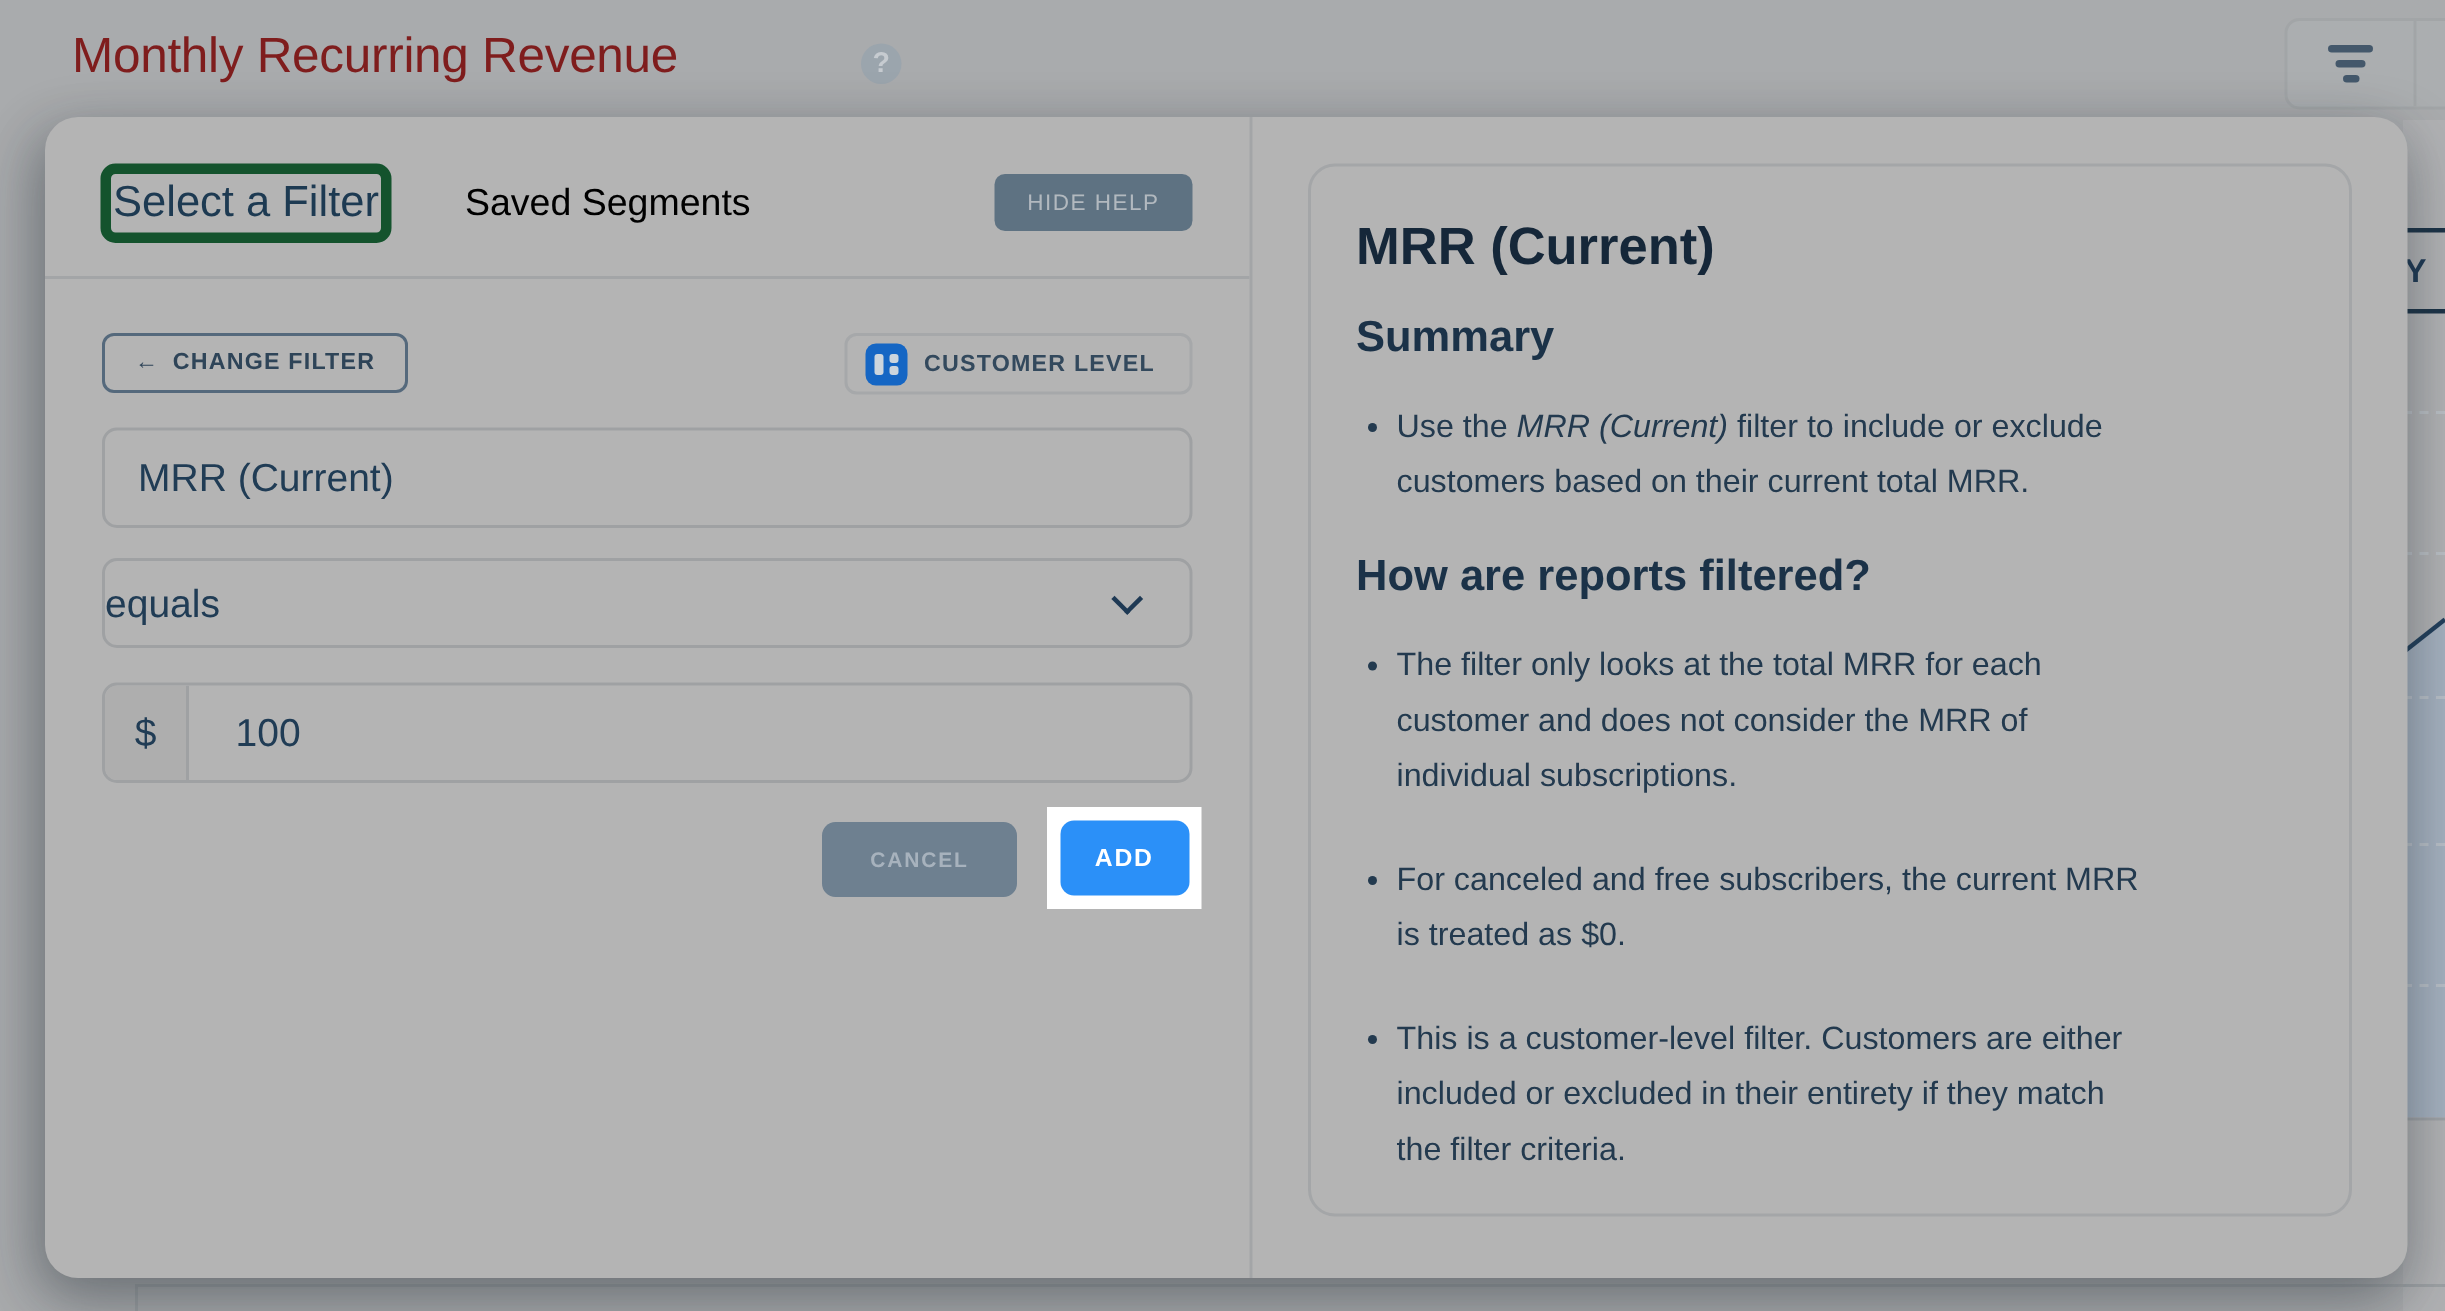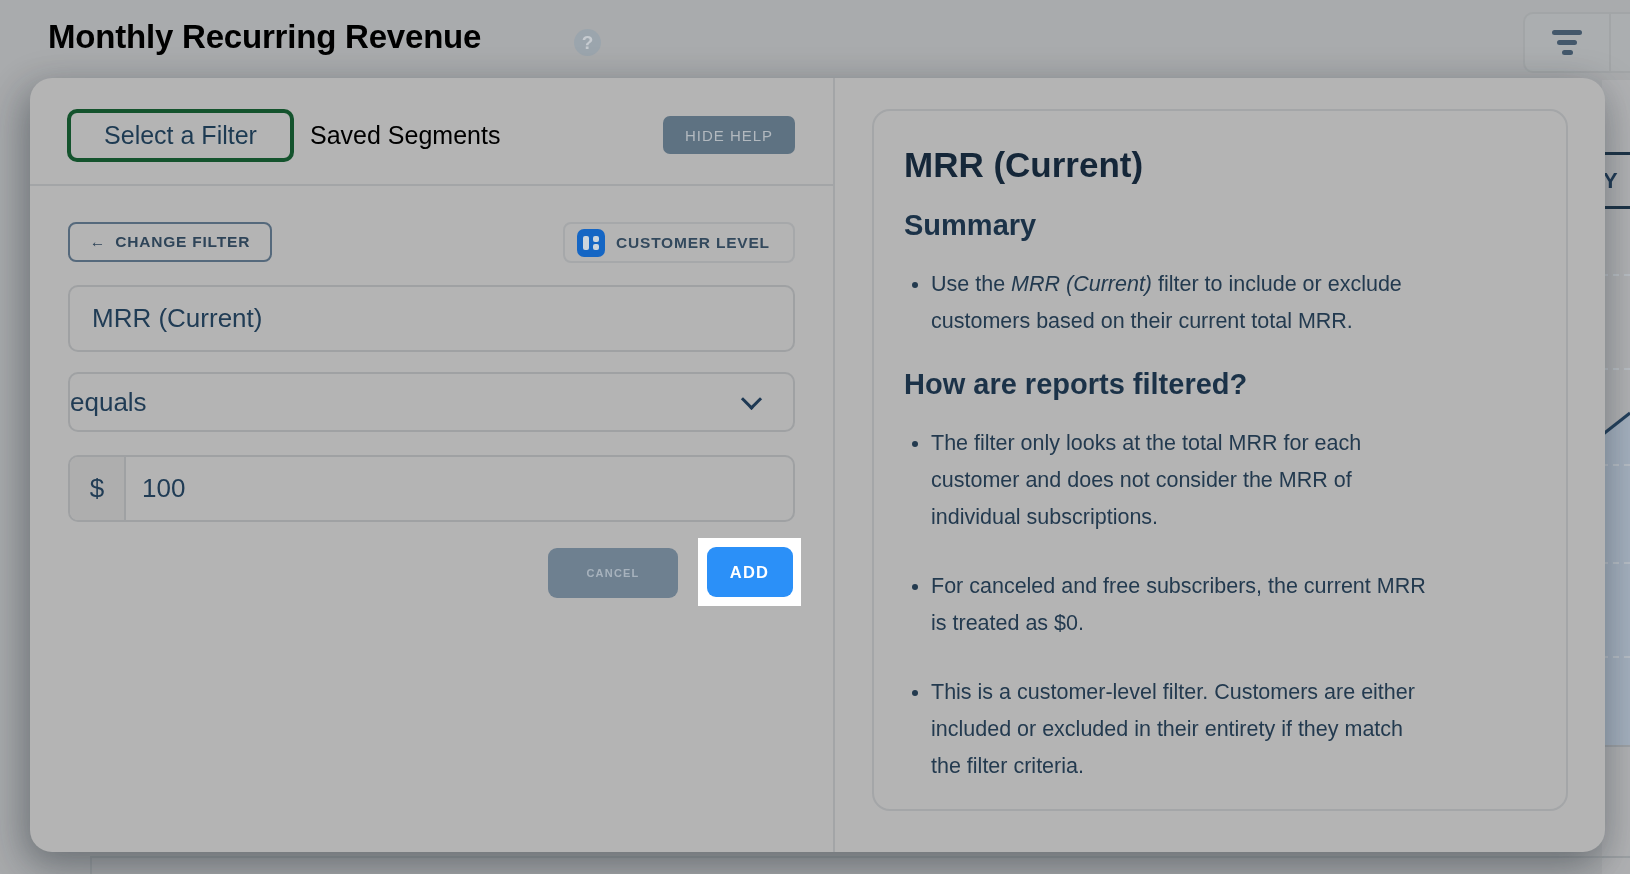--- a/index.html
+++ b/index.html
@@ -7,21 +7,21 @@
   body {
     font-family:"Liberation Sans", sans-serif;
     background:#a9abad;
     position:relative;
     color:#1e3954;
   }
 
   
   .page-title {
     position:absolute; left:48px; top:18px;
-    font-size:33px; font-weight:bold; color:#000000; letter-spacing:-0.2px;
+    font-size:33px; font-weight:normal; color:#7f1d1d; letter-spacing:-0.2px;
   }
   .help-badge {
     position:absolute; left:574px; top:29px; width:27px; height:27px;
     background:#9ba5ad; border-radius:50%;
     color:#c6cbd0; font-size:19px; font-weight:bold;
     display:flex; align-items:center; justify-content:center;
   }
   .toolbar-group {
     position:absolute; left:1523px; top:12px; width:118px; height:61px;
     border:2px solid #a2a5a7; border-radius:10px; background:#abaeb0;
@@ -55,23 +55,23 @@
   .bottom-vline { position:absolute; left:90px; top:856px; width:2px; height:18px; background:#9ca0a3; }
 
   
   .popover {
     position:absolute; left:30px; top:78px; width:1575px; height:774px;
     background:#b4b4b4; border-radius:22px;
     box-shadow:0 14px 40px rgba(35,42,52,.35), -10px 10px 34px rgba(35,42,52,.18);
     z-index:5;
   }
   .tab-box {
-    position:absolute; left:37px; top:31px; width:227px; height:53px;
-    border:4px solid #14532d; border-radius:10px;
-    font-size:25px; color:#1d3a52;
+    position:absolute; left:37px; top:31px; width:194px; height:53px;
+    border:7px solid #14532d; border-radius:10px;
+    font-size:29px; color:#1d3a52;
     display:flex; align-items:center; justify-content:center;
   }
   .tab-plain {
     position:absolute; left:280px; top:31px; height:53px; line-height:53px;
     font-size:25px; color:#000000;
   }
   .hide-help-btn {
     position:absolute; left:633px; top:38px; width:132px; height:38px;
     background:#5e7282; border-radius:7px; border:none;
     font-family:inherit; font-size:15px; font-weight:normal; letter-spacing:1px; color:#b2b9bf;
@@ -113,26 +113,26 @@
     position:absolute; right:34px; top:50%;
     width:15px; height:15px;
     border-left:3px solid #1e3954; border-bottom:3px solid #1e3954;
     transform:translateY(-68%) rotate(-45deg);
   }
   .currency-cell {
     width:56px; align-self:stretch; background:#aeaeae;
     border-right:2px solid #9fa1a3; border-radius:8px 0 0 8px;
     display:flex; align-items:center; justify-content:center; flex:0 0 56px;
   }
-  .amount-text { padding-left:16px;text-align:center; }
+  .amount-text { padding-left:31px;text-align:center; }
 
   .cancel-btn {
     position:absolute; left:518px; top:470px; width:130px; height:50px;
     background:#6e8090; border:none; border-radius:9px;
-    font-family:inherit; font-size:11px; font-weight:bold; letter-spacing:1.2px; color:#a7b2bd;
+    font-family:inherit; font-size:14px; font-weight:bold; letter-spacing:1.2px; color:#a7b2bd;
     cursor:pointer;
   }
   .spotlight {
     position:absolute; left:668px; top:460px; width:103px; height:68px;
     background:#ffffff; display:flex; align-items:center; justify-content:center;
   }
   .add-btn {
     width:86px; height:50px;
     background:#2b90f8; border:none; border-radius:9px;
     font-family:inherit; font-size:16.5px; font-weight:bold; letter-spacing:1.2px; color:#ffffff;

